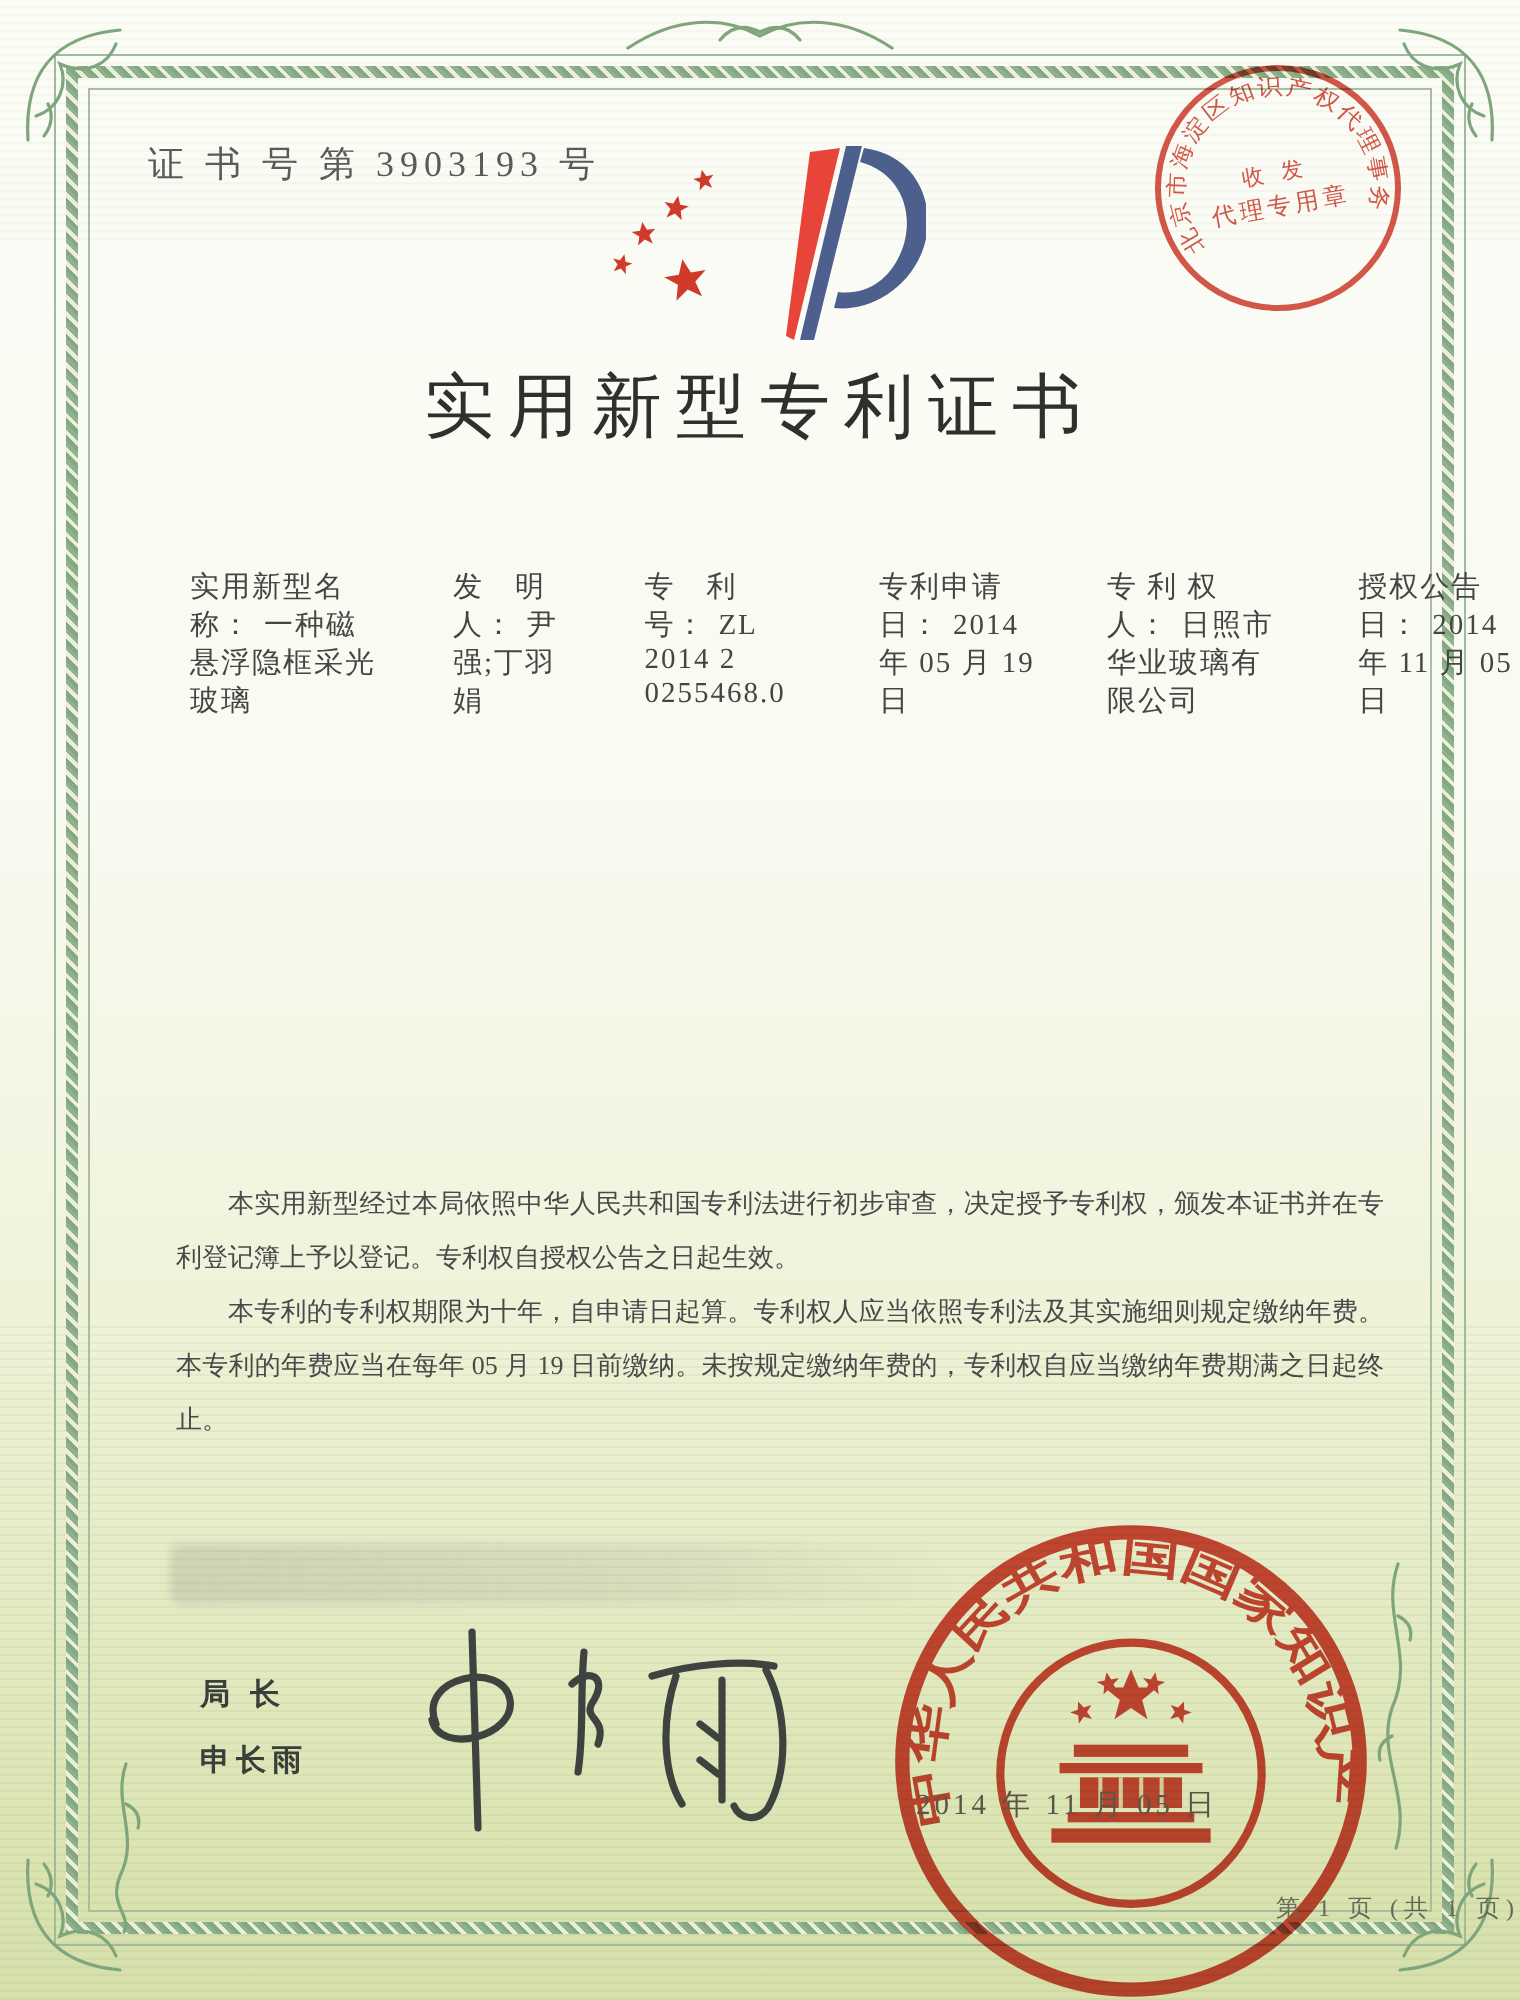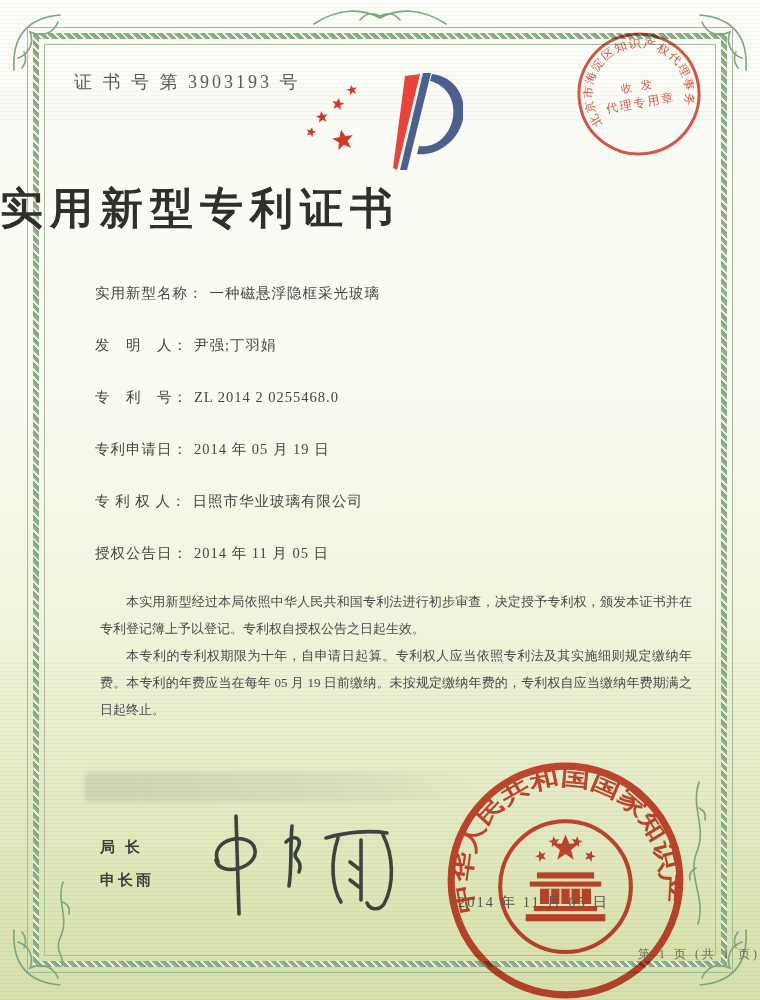--- a/index.html
+++ b/index.html
@@ -20,29 +20,29 @@
   }
   
   .frame-line1{position:absolute;inset:27px;border:1px solid #a0bb9b;pointer-events:none;}
   .frame-band{position:absolute;inset:33px;border:6px solid;pointer-events:none;
     border-image:repeating-linear-gradient(45deg,#84a982 0 2px,#e9efdc 2px 4px,#8fb18c 4px 6px) 6;}
   .frame-line2{position:absolute;inset:44px;border:1px solid #a7bfa0;pointer-events:none;}
   .orn{position:absolute;pointer-events:none;}
   .orn path{stroke:#7ea57c;fill:none;stroke-width:1.6;stroke-linecap:round;}
   
   #cert-number{position:absolute;left:74px;top:70px;font-size:18px;letter-spacing:3px;color:#5a5a58;}
-  #title{position:absolute;left:0;right:0;top:180px;text-align:left;font-size:43px;font-weight:bold;
+  #title{position:absolute;left:0;right:0;top:180px;text-align:center;font-size:35px;font-weight:normal;
     letter-spacing:7px;color:#2f2f2e;}
   
-  #fields{position:absolute;left:95px;top:284px;display:flex;flex-direction:column;gap:33px;
+  #fields{position:absolute;left:95px;top:284px;display:flex;gap:33px;
     font-size:14.5px;color:#454543;letter-spacing:1px;}
   .field-row .lbl{margin-right:6px;}
   
   #body-text{position:absolute;left:88px;right:68px;top:588px;font-size:13px;line-height:27px;
-    color:#49494a;text-align:justify;margin-left:12px;}
+    color:#49494a;text-align:justify;}
   #body-text p{margin:0;text-indent:2em;}
   
   #smudge{position:absolute;left:85px;top:772px;width:390px;height:30px;border-radius:5px;
     background:linear-gradient(90deg,rgba(125,125,122,.22),rgba(125,125,122,.12) 65%,rgba(125,125,122,0));
     filter:blur(2px);pointer-events:none;}
   
   #sig-block{position:absolute;left:100px;top:838px;color:#3a3f3a;font-size:15px;font-weight:bold;}
   #sig-title{letter-spacing:10px;}
   #sig-name{margin-top:14px;letter-spacing:3px;}
   #sig-hand{position:absolute;left:180px;top:806px;}

